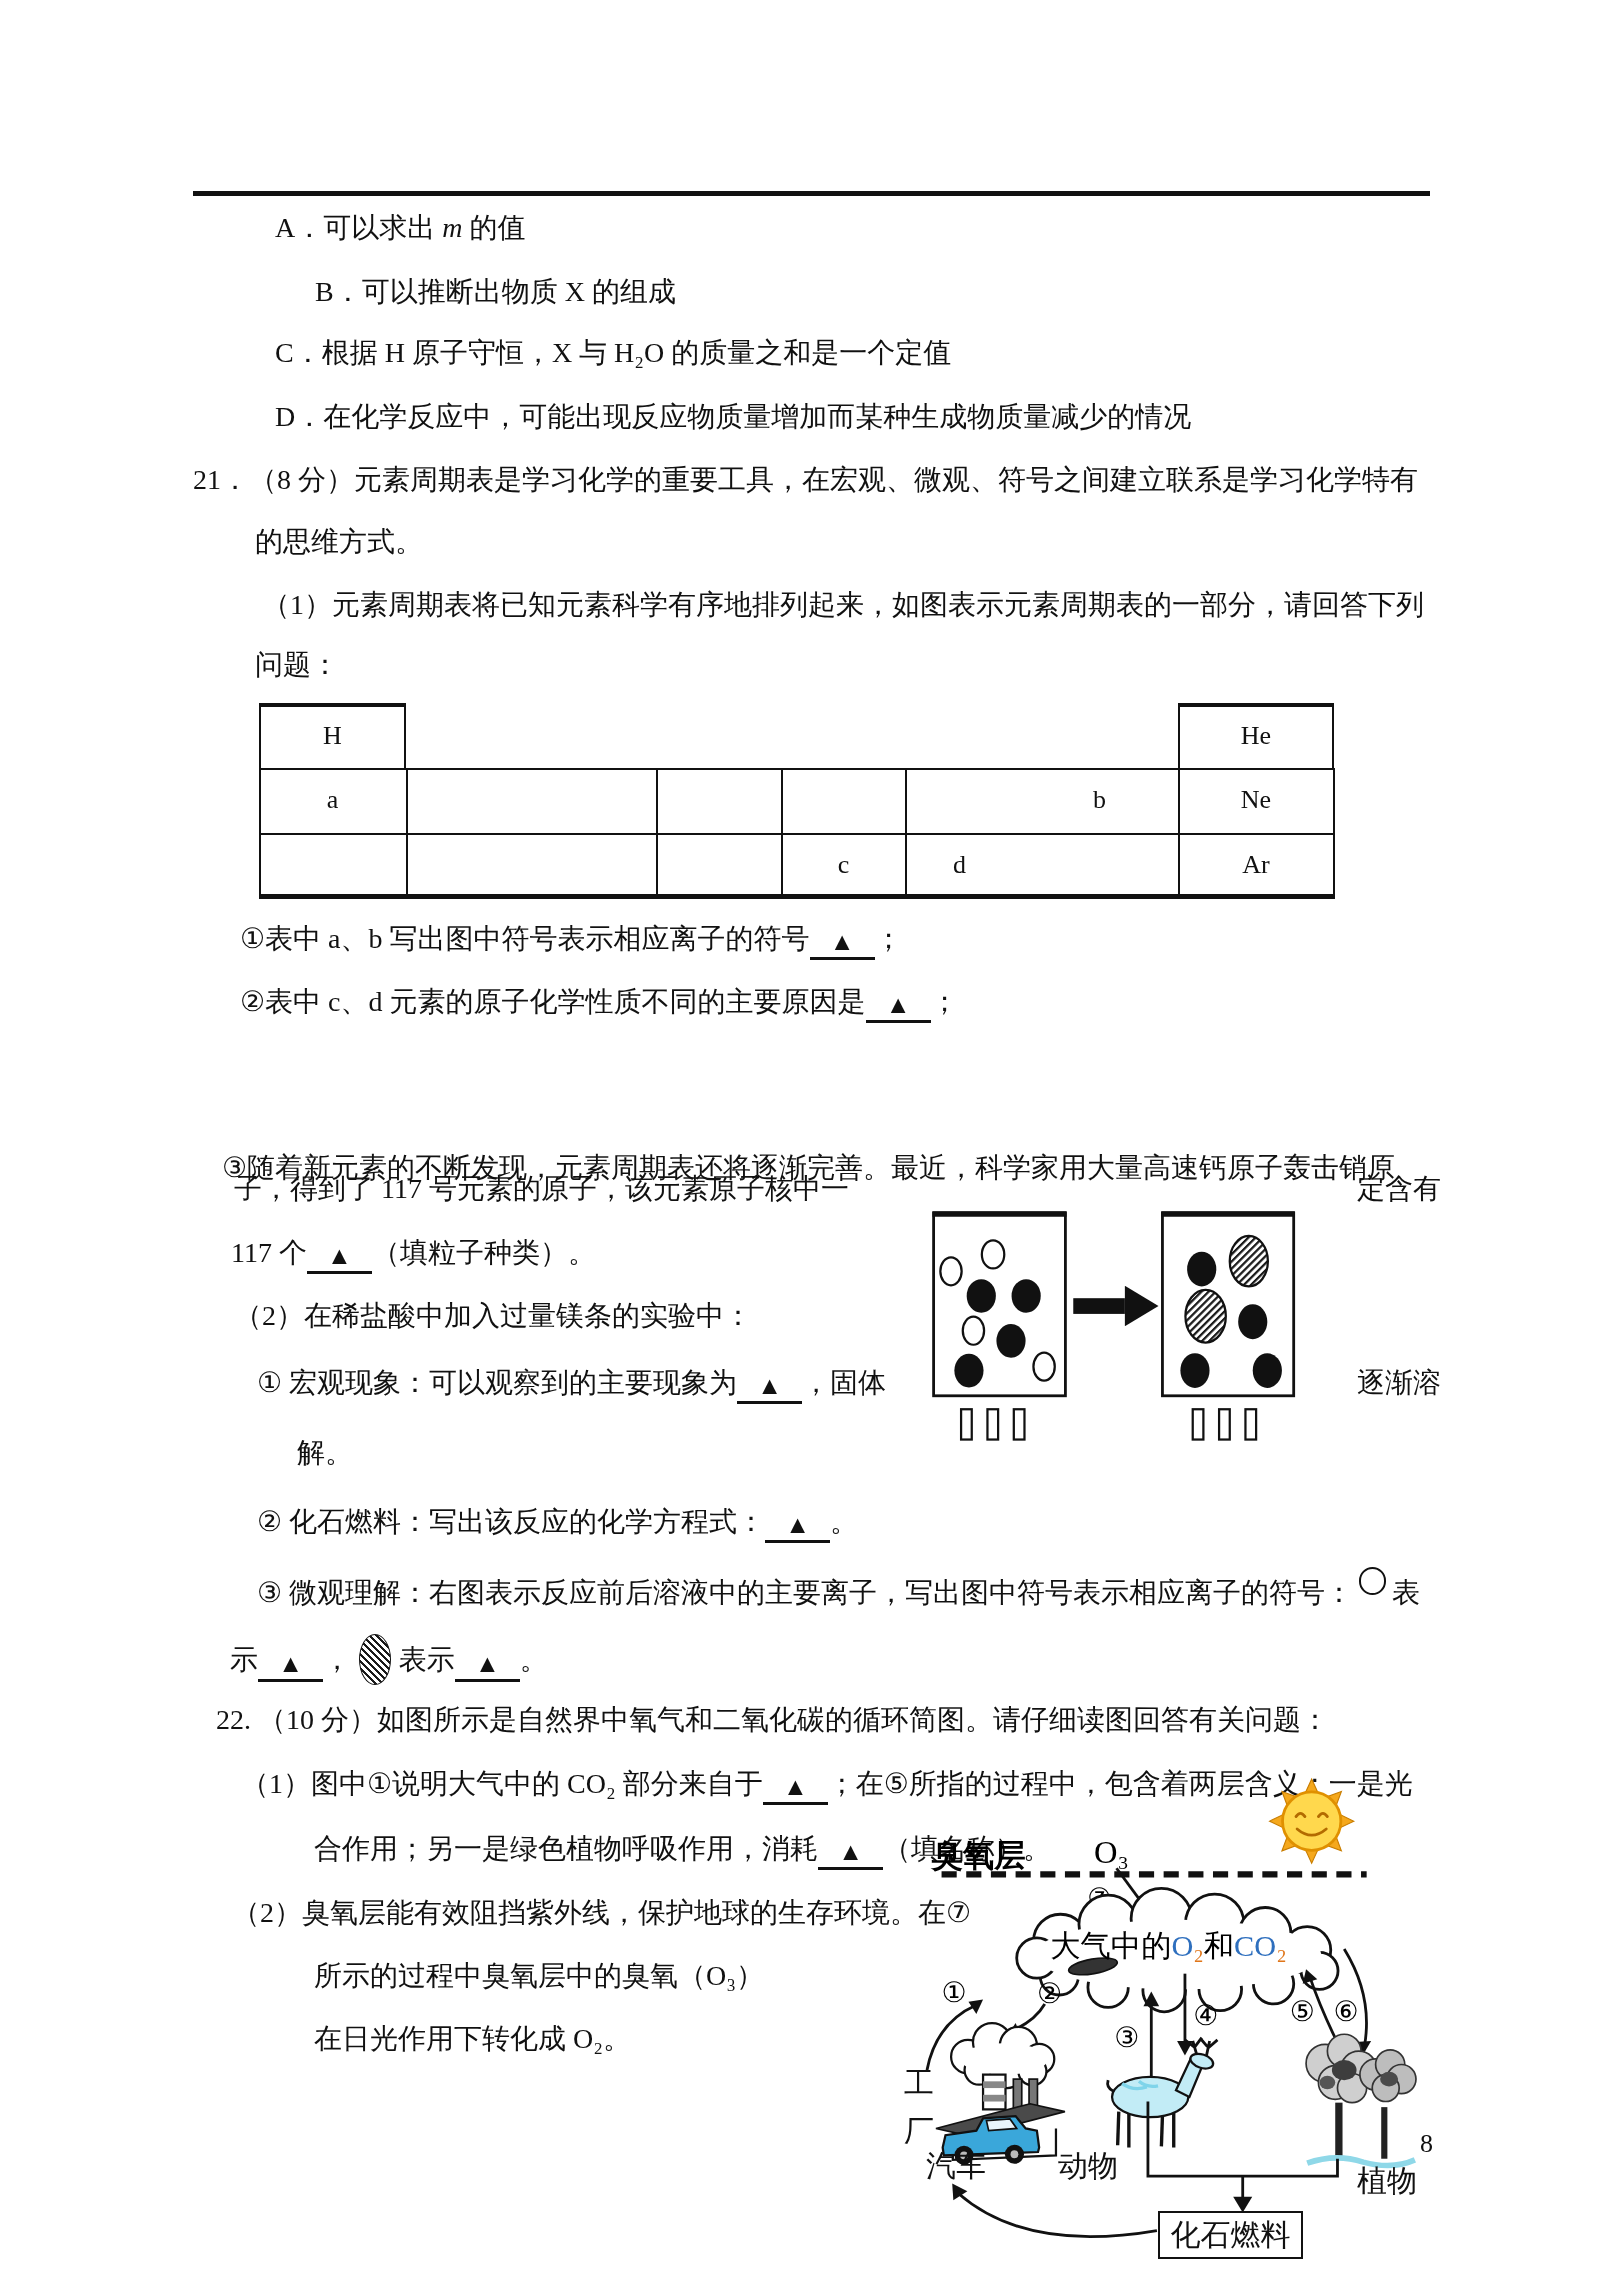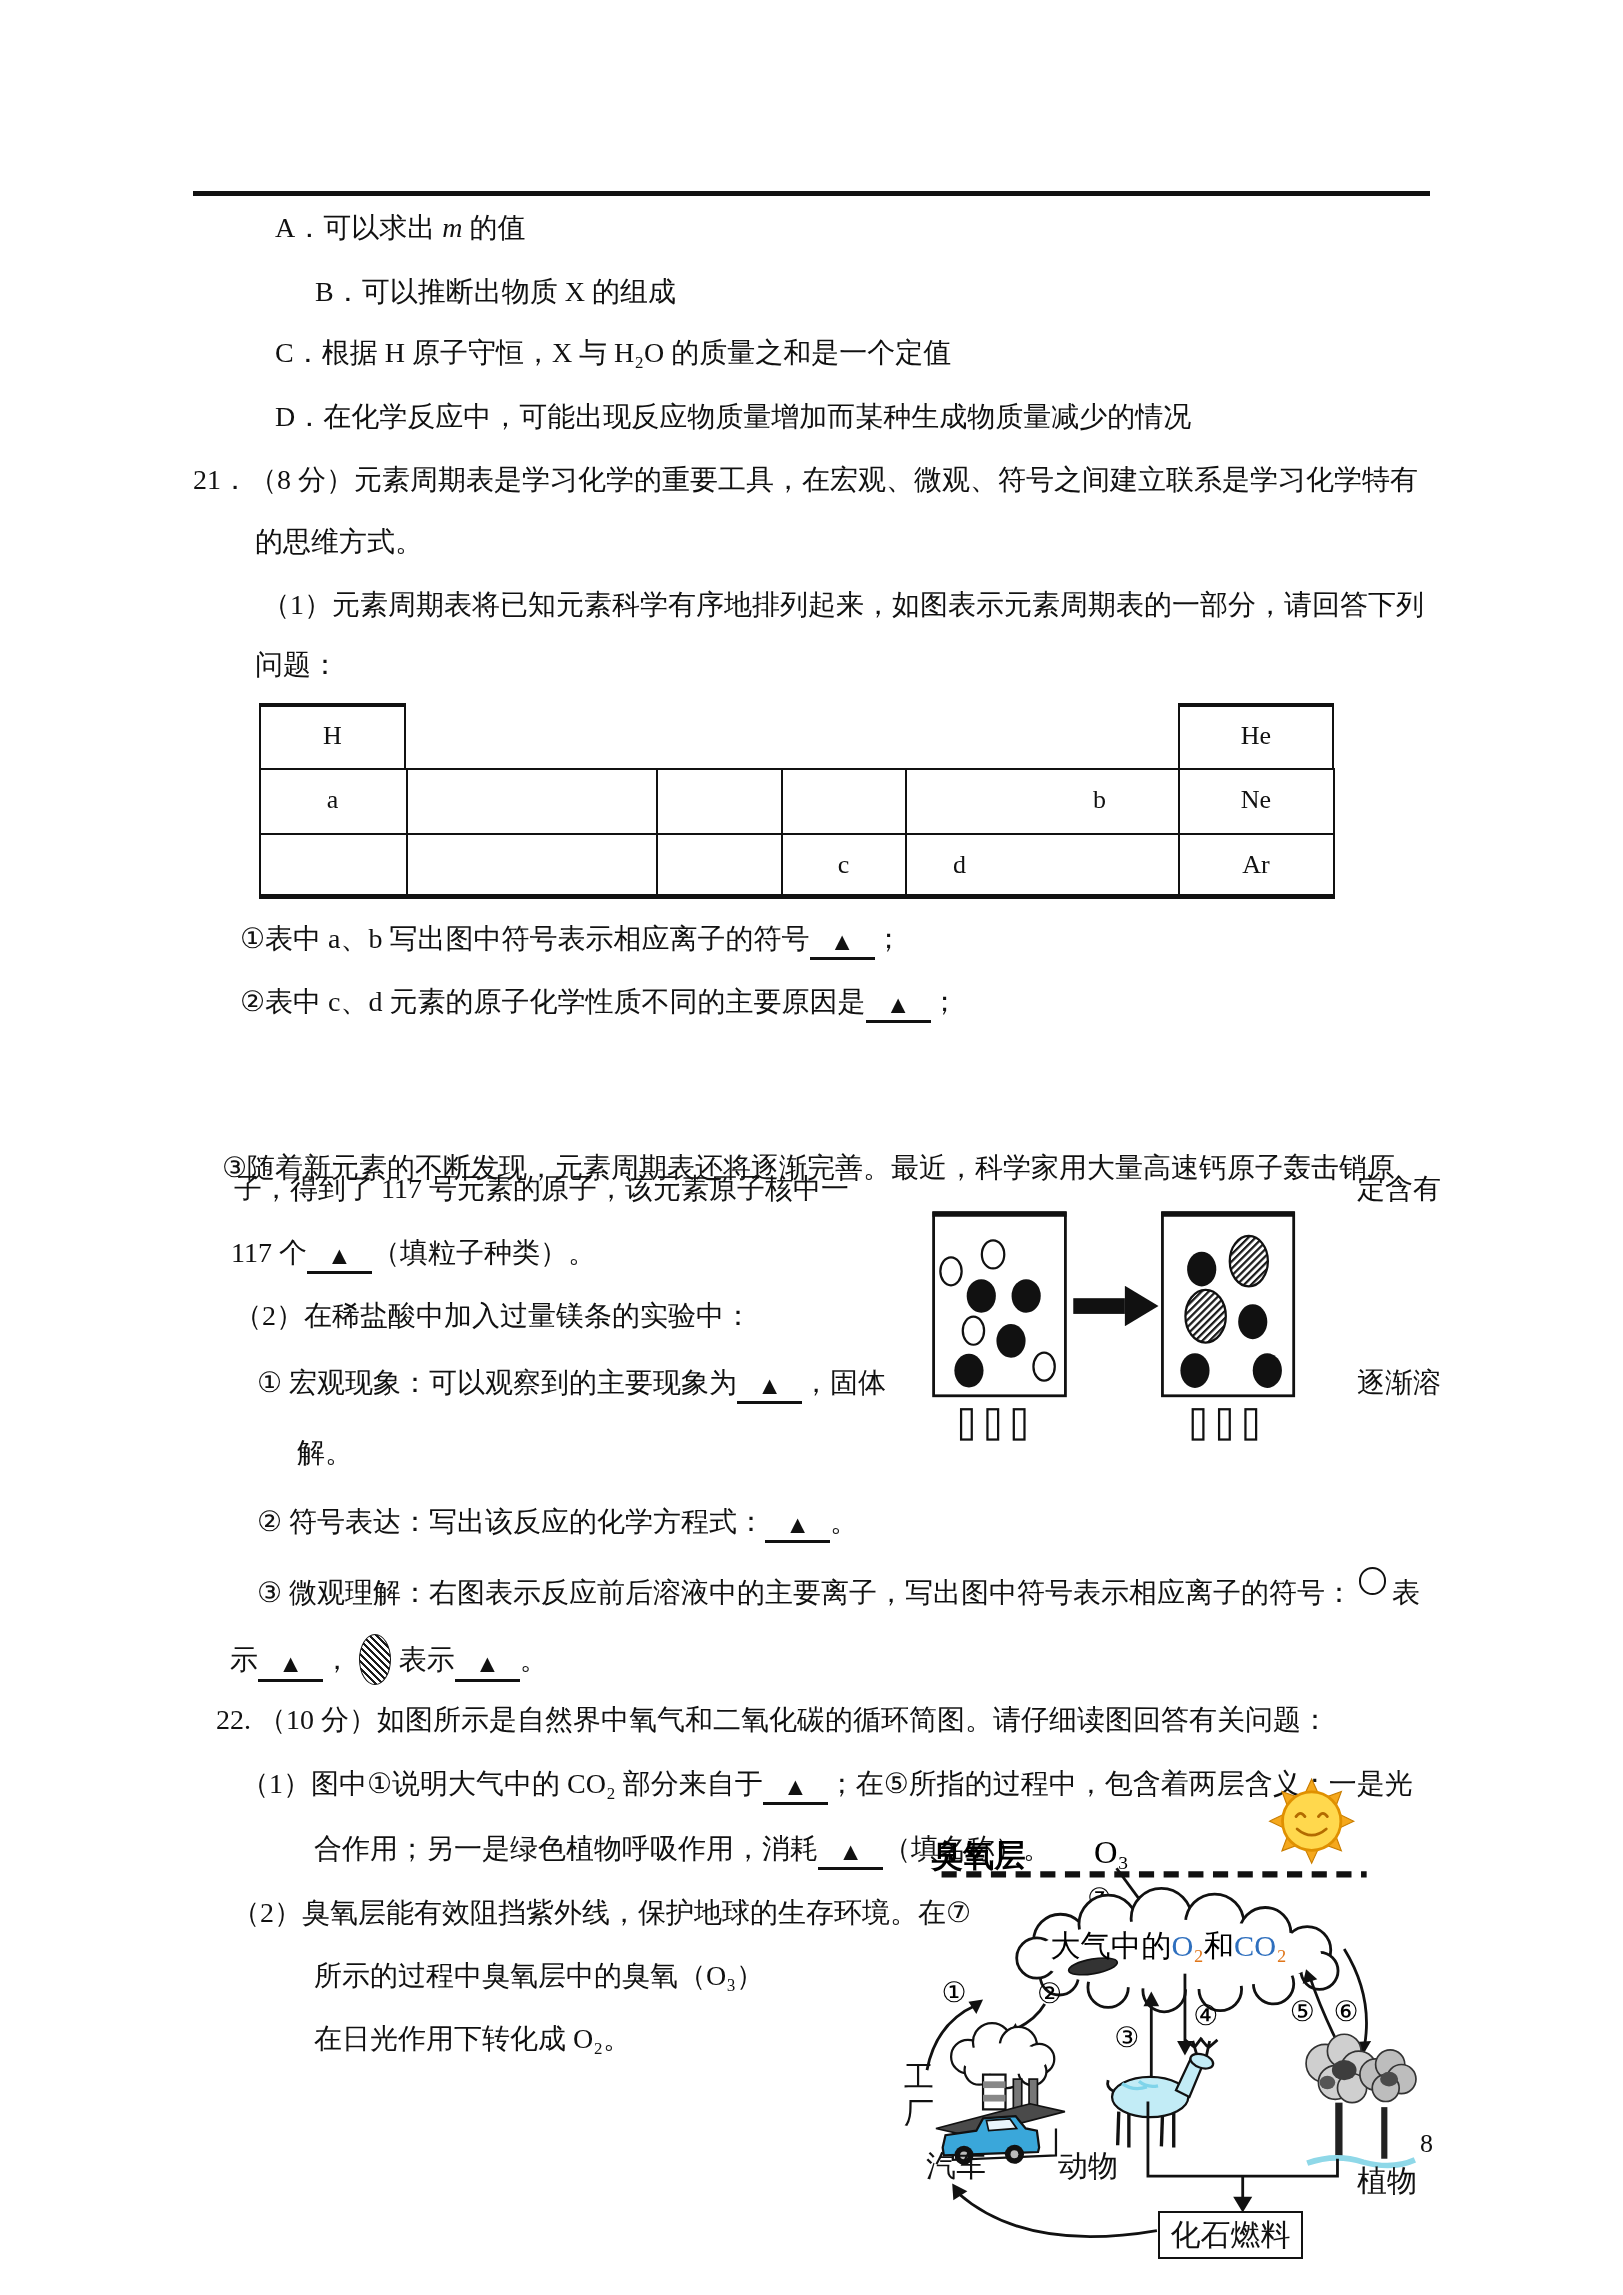--- a/index.html
+++ b/index.html
@@ -13,21 +13,21 @@
   .sym-circle{display:inline-block;width:23.6px;height:23.6px;border:2.2px solid #111;border-radius:50%;
               vertical-align:7.9px;margin:0 5.6px;}
   .sym-hatch{display:inline-block;width:30px;height:49px;border:1.7px solid #111;border-radius:50%;
              background:repeating-linear-gradient(45deg,#1a1a1a 0 2.2px,#ffffff 2.2px 5px);
              vertical-align:-15.7px;margin:0 7.9px;}
   .tl{position:absolute;font-size:26px;line-height:31px;}
   .ctr{text-align:center;}
   .gridline{position:absolute;background:#111;}
   .cellbox{position:absolute;border:2.2px solid #111;border-top-width:4.5px;box-sizing:border-box;}
   .lbl{position:absolute;font-size:30px;line-height:37px;white-space:nowrap;}
-  .vlabel{position:absolute;font-size:30px;line-height:36px;width:33px;}
+  .vlabel{position:absolute;font-size:30px;line-height:48px;width:33px;}
   .fossil{position:absolute;border:2.8px solid #111;box-sizing:border-box;
           font-size:30px;display:flex;align-items:center;justify-content:center;}
   .pagenum{position:absolute;font-size:26px;}
   svg{position:absolute;overflow:visible;}
   svg text{font-family:"Liberation Serif","DejaVu Serif","DejaVu Sans",serif;}
 </style>
 </head>
 <body>
 
 <div class="page">
@@ -72,21 +72,21 @@
   <div class="ln" style="left:240px;top:918px;"><span>①表中 a、b 写出图中符号表示相应离子的符号</span><span class="blank">▲</span><span>；</span></div>
   <div class="ln" style="left:240px;top:981px;"><span>②表中 c、d 元素的原子化学性质不同的主要原因是</span><span class="blank">▲</span><span>；</span></div>
   <div class="ln" style="left:222px;top:1104px;margin-top:43px;"><span>③随着新元素的不断发现，元素周期表还将逐渐完善。最近，科学家用大量高速钙原子轰击销原</span></div>
   <div class="ln" style="left:234px;top:1168px;"><span>子，得到了 117 号元素的原子，该元素原子核中一</span></div>
   <div class="ln" style="left:1357px;top:1168px;"><span>定含有</span></div>
   <div class="ln" style="left:231px;top:1232px;"><span>117 个</span><span class="blank">▲</span><span>（填粒子种类）。</span></div>
   <div class="ln" style="left:234px;top:1295px;"><span>（2）在稀盐酸中加入过量镁条的实验中：</span></div>
   <div class="ln" style="left:257px;top:1362px;"><span>① 宏观现象：可以观察到的主要现象为</span><span class="blank">▲</span><span>，固体</span></div>
   <div class="ln" style="left:1357px;top:1362px;"><span>逐渐溶</span></div>
   <div class="ln" style="left:297px;top:1432px;"><span>解。</span></div>
-  <div class="ln" style="left:257px;top:1501px;"><span>② 符号表达：写出该反应的化学方程式：</span><span class="blank">▲</span><span>。</span></div>
+  <div class="ln" style="left:257px;top:1501px;"><span>② 化石燃料：写出该反应的化学方程式：</span><span class="blank">▲</span><span>。</span></div>
   <div class="ln" style="left:257px;top:1567px;"><span>③ 微观理解：右图表示反应前后溶液中的主要离子，写出图中符号表示相应离子的符号：</span><span class="sym-circle"></span><span>表</span></div>
   <div class="ln" style="left:230px;top:1634px;"><span>示</span><span class="blank">▲</span><span>，</span><span class="sym-hatch"></span><span>表示</span><span class="blank">▲</span><span>。</span></div>
   <div class="ln" style="left:216px;top:1699px;"><span>22. （10 分）如图所示是自然界中氧气和二氧化碳的循环简图。请仔细读图回答有关问题：</span></div>
   <div class="ln" style="left:241px;top:1763px;"><span>（1）图中①说明大气中的 CO₂ 部分来自于</span><span class="blank">▲</span><span>；在⑤所指的过程中，包含着两层含义：一是光</span></div>
   <div class="ln" style="left:314px;top:1828px;"><span>合作用；另一是绿色植物呼吸作用，消耗</span><span class="blank">▲</span><span>（填名称）。</span></div>
   <div class="ln" style="left:232px;top:1892px;text-align:center;"><span>（2）臭氧层能有效阻挡紫外线，保护地球的生存环境。在⑦</span></div>
   <div class="ln" style="left:314px;top:1955px;"><span>所示的过程中臭氧层中的臭氧（O₃）</span></div>
   <div class="ln" style="left:314px;top:2018px;"><span>在日光作用下转化成 O₂。</span></div>
 
   <svg style="left:925px;top:1195px;" width="393" height="258" viewBox="1650 2130 700 460">

